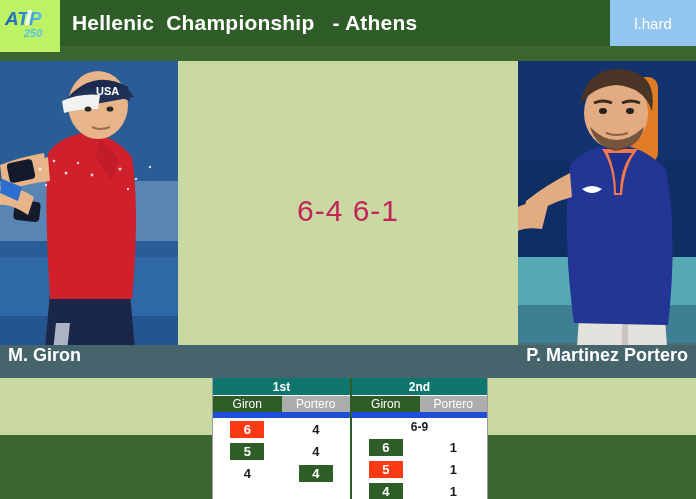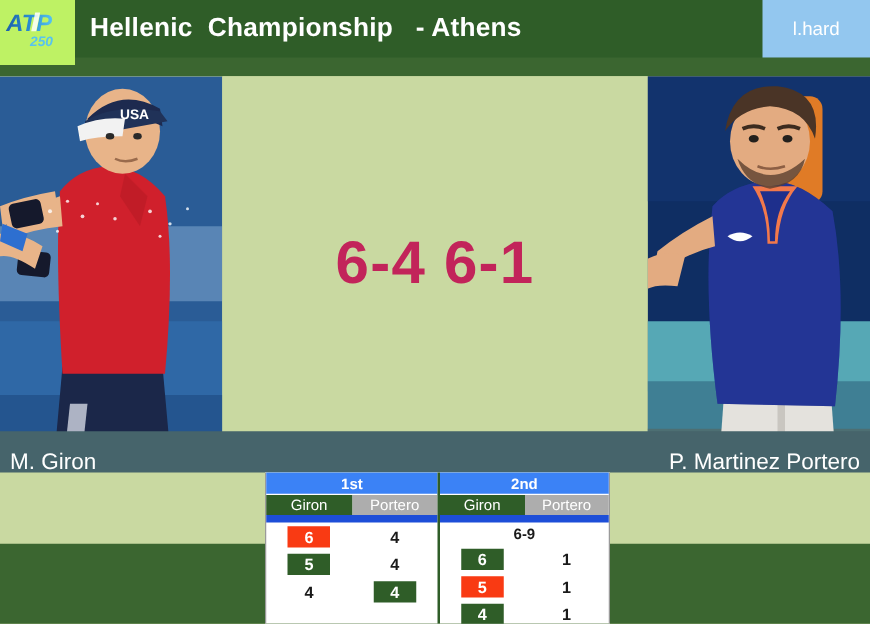--- a/index.html
+++ b/index.html
@@ -22,34 +22,34 @@
   .photo{position:absolute;top:0;height:299px;width:178px;overflow:hidden;}
   .photo.left{left:0;}
   .photo.right{left:518px;}
   .photo svg{display:block;}
 
   
   .center-score{
     position:absolute;left:178px;top:0;width:340px;height:299px;
     background:#c9d9a1;display:flex;align-items:center;justify-content:center;
   }
-  .center-score .txt{color:#c2245a;font-size:48px;letter-spacing:1px;white-space:pre;font-weight:bold;}
+  .center-score .txt{color:#c2245a;font-size:30px;letter-spacing:1px;white-space:pre;}
 
   
   .names{position:absolute;left:0;top:345px;width:696px;height:33px;background:#46646b;color:#fff;font-size:18px;}
-  .names .n{position:absolute;top:14px;}
+  .names .n{position:absolute;top:0;font-weight:bold;}
   .names .left{left:8px;}
   .names .right{right:8px;}
 
   
   .tablewrap{position:absolute;left:212px;top:378px;width:274px;height:121px;background:#ffffff;
              border-left:1px solid #9a9a9a;border-right:1px solid #9a9a9a;display:flex;}
   .setcol{width:137px;box-sizing:border-box;position:relative;}
   .setcol.second{border-left:2px solid #2f5d28;}
-  .set-head{height:17px;background:#3b82f6;color:#fff;font-size:12px;font-weight:bold;
+  .set-head{height:17px;background:#0f766e;color:#fff;font-size:12px;font-weight:bold;
             display:flex;align-items:center;justify-content:center;border-bottom:1px solid #fff;}
   .players-head{height:16px;display:flex;border-bottom:6px solid #1d4ed8;}
   .ph{flex:1;font-size:12px;display:flex;align-items:center;justify-content:center;color:#ffffff;}
   .ph.home{background:#2f5d28;}
   .ph.away{background:#adadad;}
   .setscore{height:18px;display:flex;align-items:center;justify-content:center;
             font-size:12px;font-weight:bold;color:#1a1a1a;}
   .games{display:flex;flex-direction:column;}
   .grow{height:22px;display:flex;align-items:center;}
   .cell{flex:1;display:flex;align-items:center;justify-content:center;font-size:13px;color:#1a1a1a;font-weight:bold;}

